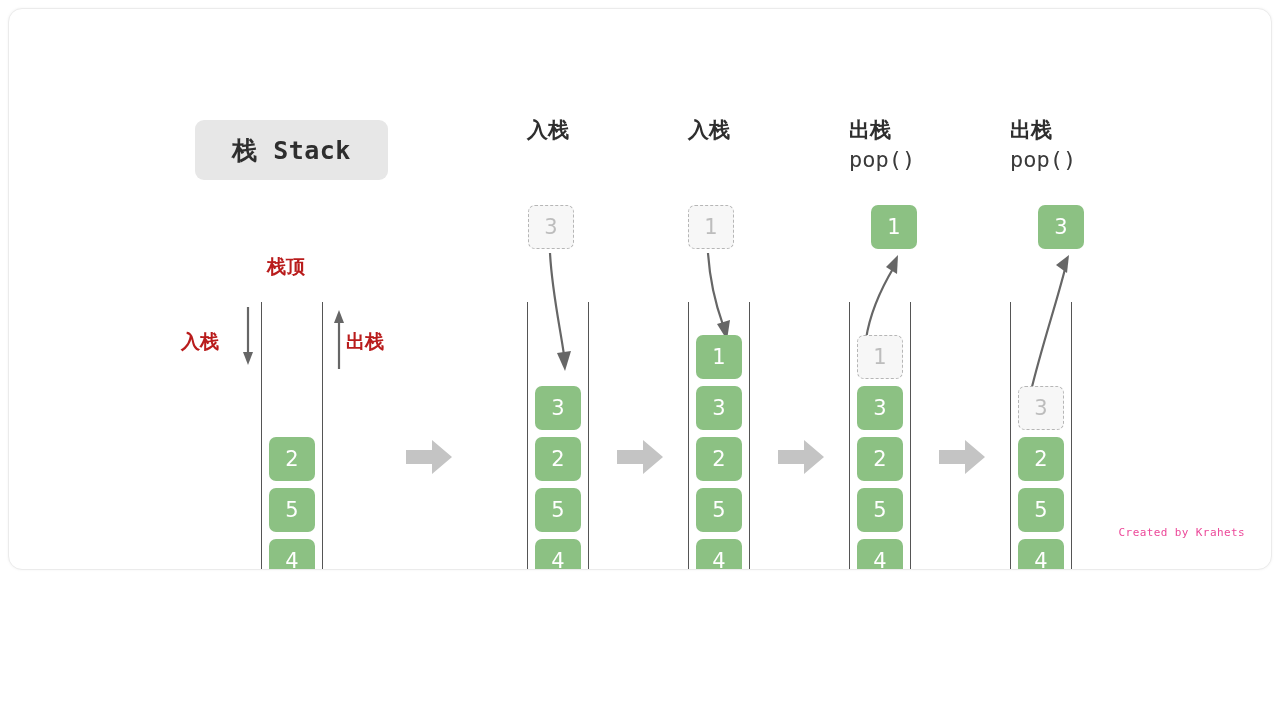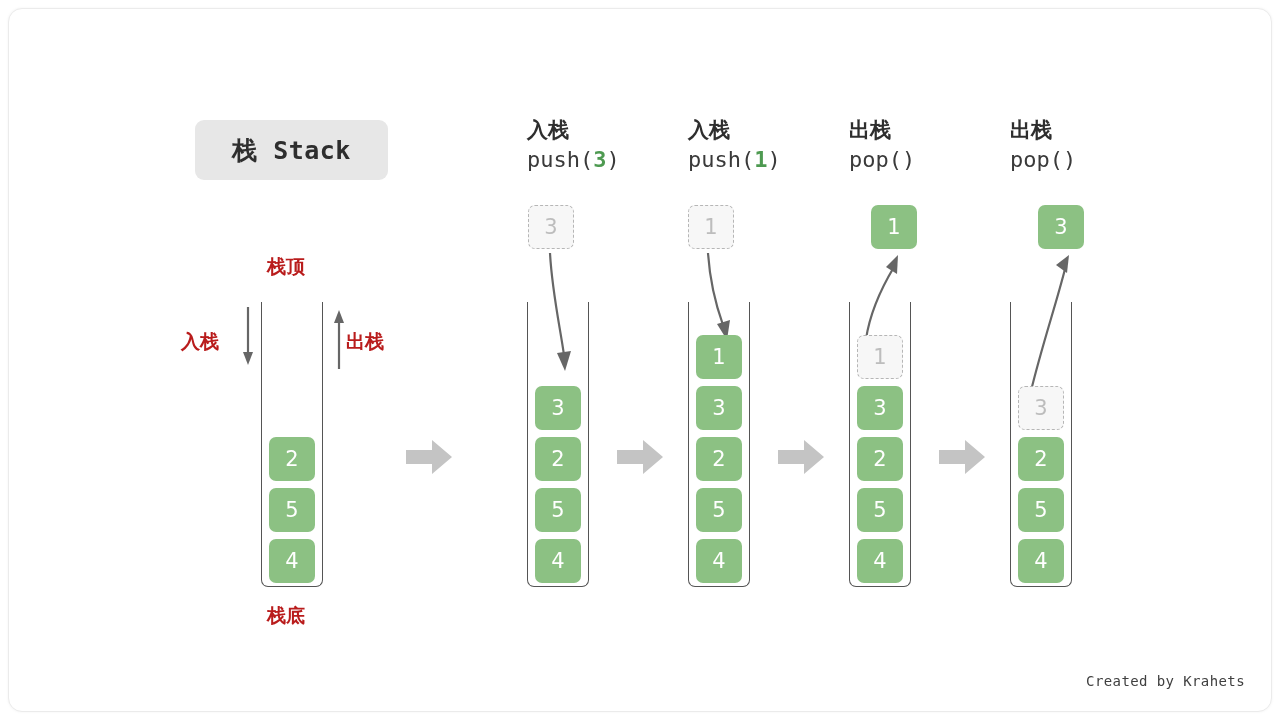--- a/index.html
+++ b/index.html
@@ -4,21 +4,21 @@
 <style>
   * { box-sizing: border-box; margin: 0; padding: 0; }
   html, body {
     width: 1280px; height: 720px;
     background: #ffffff;
     font-family: "Liberation Sans", "DejaVu Sans", sans-serif;
   }
   #card {
     position: absolute;
     left: 8px; top: 8px;
-    width: 1264px; height: 704px;
+    width: 1264px; height: 562px;
     background: #ffffff;
     border: 1px solid #ebebeb;
     border-radius: 14px;
     box-shadow: 0 0 3px rgba(0,0,0,0.05);
     overflow: hidden;
   }
   .abs { position: absolute; }
 
   
   #title-badge {
@@ -96,23 +96,23 @@
 
   
   .cn-label {
     font-size: 19px; font-weight: bold; color: #b91c1c;
     font-family: "DejaVu Sans", "Liberation Sans", sans-serif;
     white-space: nowrap;
   }
 
   
   #footer {
-    right: 26px; bottom: 22px;
+    right: 26px; bottom: 30px;
     font-family: "DejaVu Sans Mono", "Liberation Mono", monospace;
-    font-size: 14px; color: #404040; letter-spacing: 0.4px;
+    font-size: 11px; color: #ec4899; letter-spacing: 0.4px;
   }
 
   svg { overflow: visible; }
 </style>
 </head>
 <body>
 
 <div id="card">
 
   <div class="abs" id="title-badge">栈 Stack</div>
@@ -152,40 +152,38 @@
   </svg>
   <svg class="abs" width="46" height="34" style="left:769px; top:431px;">
     <path d="M0 10 H26 V0 L46 17 L26 34 V24 H0 Z" fill="#c4c4c4"></path>
   </svg>
   <svg class="abs" width="46" height="34" style="left:930px; top:431px;">
     <path d="M0 10 H26 V0 L46 17 L26 34 V24 H0 Z" fill="#c4c4c4"></path>
   </svg>
 
   <div class="abs col-caption" style="left:518px; top:108px;">
     <div class="cn">入栈</div>
-    <div class="code"><span>push(</span><span class="num">3</span><span>)</span></div>
   </div>
   <div class="abs float-cell ghost" style="left:519px; top:196px;">3</div>
   <svg class="abs" width="50" height="130" style="left:527px; top:244px;">
     <path d="M14 0 C16 38 24 74 28 102" stroke="#666666" stroke-width="2.2" fill="none"></path>
     <path d="M29 118 L21 100 L35 98 Z" fill="#666666"></path>
   </svg>
   <div class="abs" style="left:518px; top:293px;">
     <div class="stack-frame"></div>
     <div class="stack-items">
         <div class="cell filled">4</div>
         <div class="cell filled">5</div>
         <div class="cell filled">2</div>
         <div class="cell filled">3</div>
       </div>
   </div>
 
   <div class="abs col-caption" style="left:679px; top:108px;">
     <div class="cn">入栈</div>
-    <div class="code"><span>push(</span><span class="num">1</span><span>)</span></div>
   </div>
   <div class="abs float-cell ghost" style="left:679px; top:196px;">1</div>
   <svg class="abs" width="50" height="110" style="left:687px; top:244px;">
     <path d="M12 0 C14 30 22 58 27 72" stroke="#666666" stroke-width="2.2" fill="none"></path>
     <path d="M31 87 L21 71 L34 67 Z" fill="#666666"></path>
   </svg>
   <div class="abs" style="left:679px; top:293px;">
     <div class="stack-frame"></div>
     <div class="stack-items">
         <div class="cell filled">4</div>

